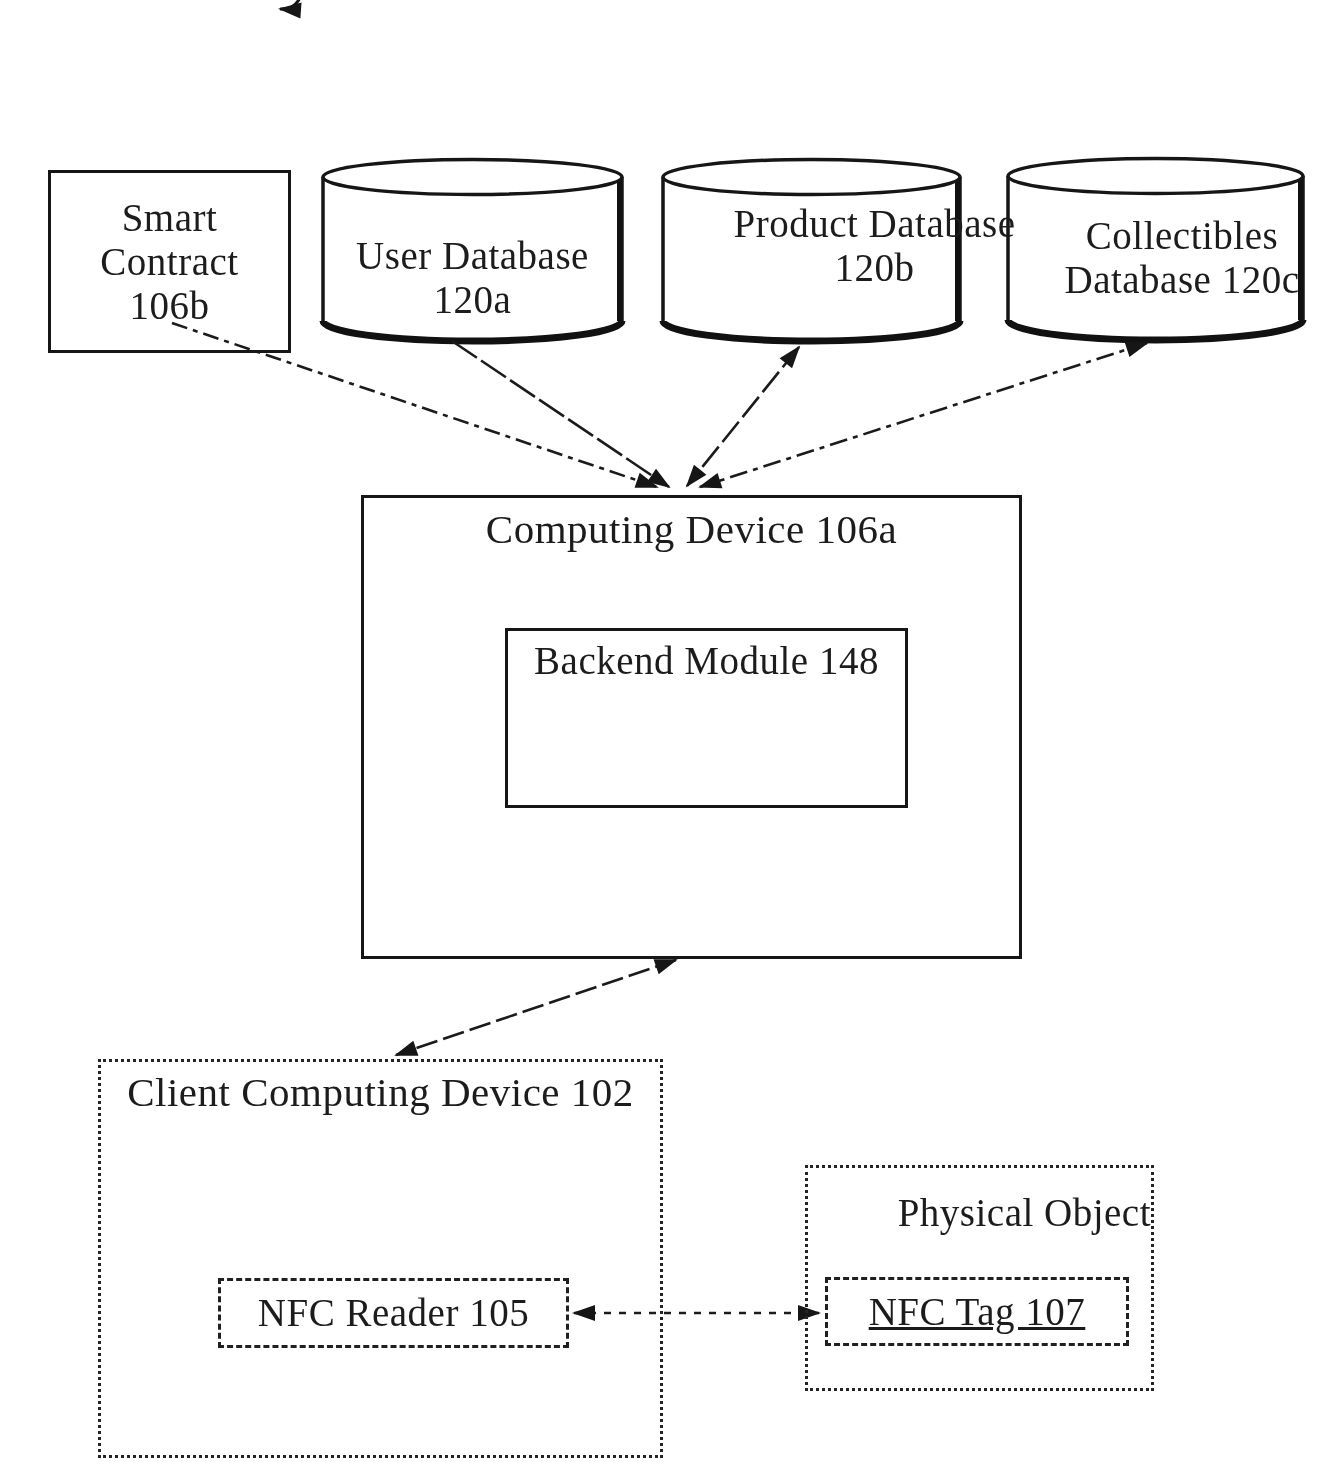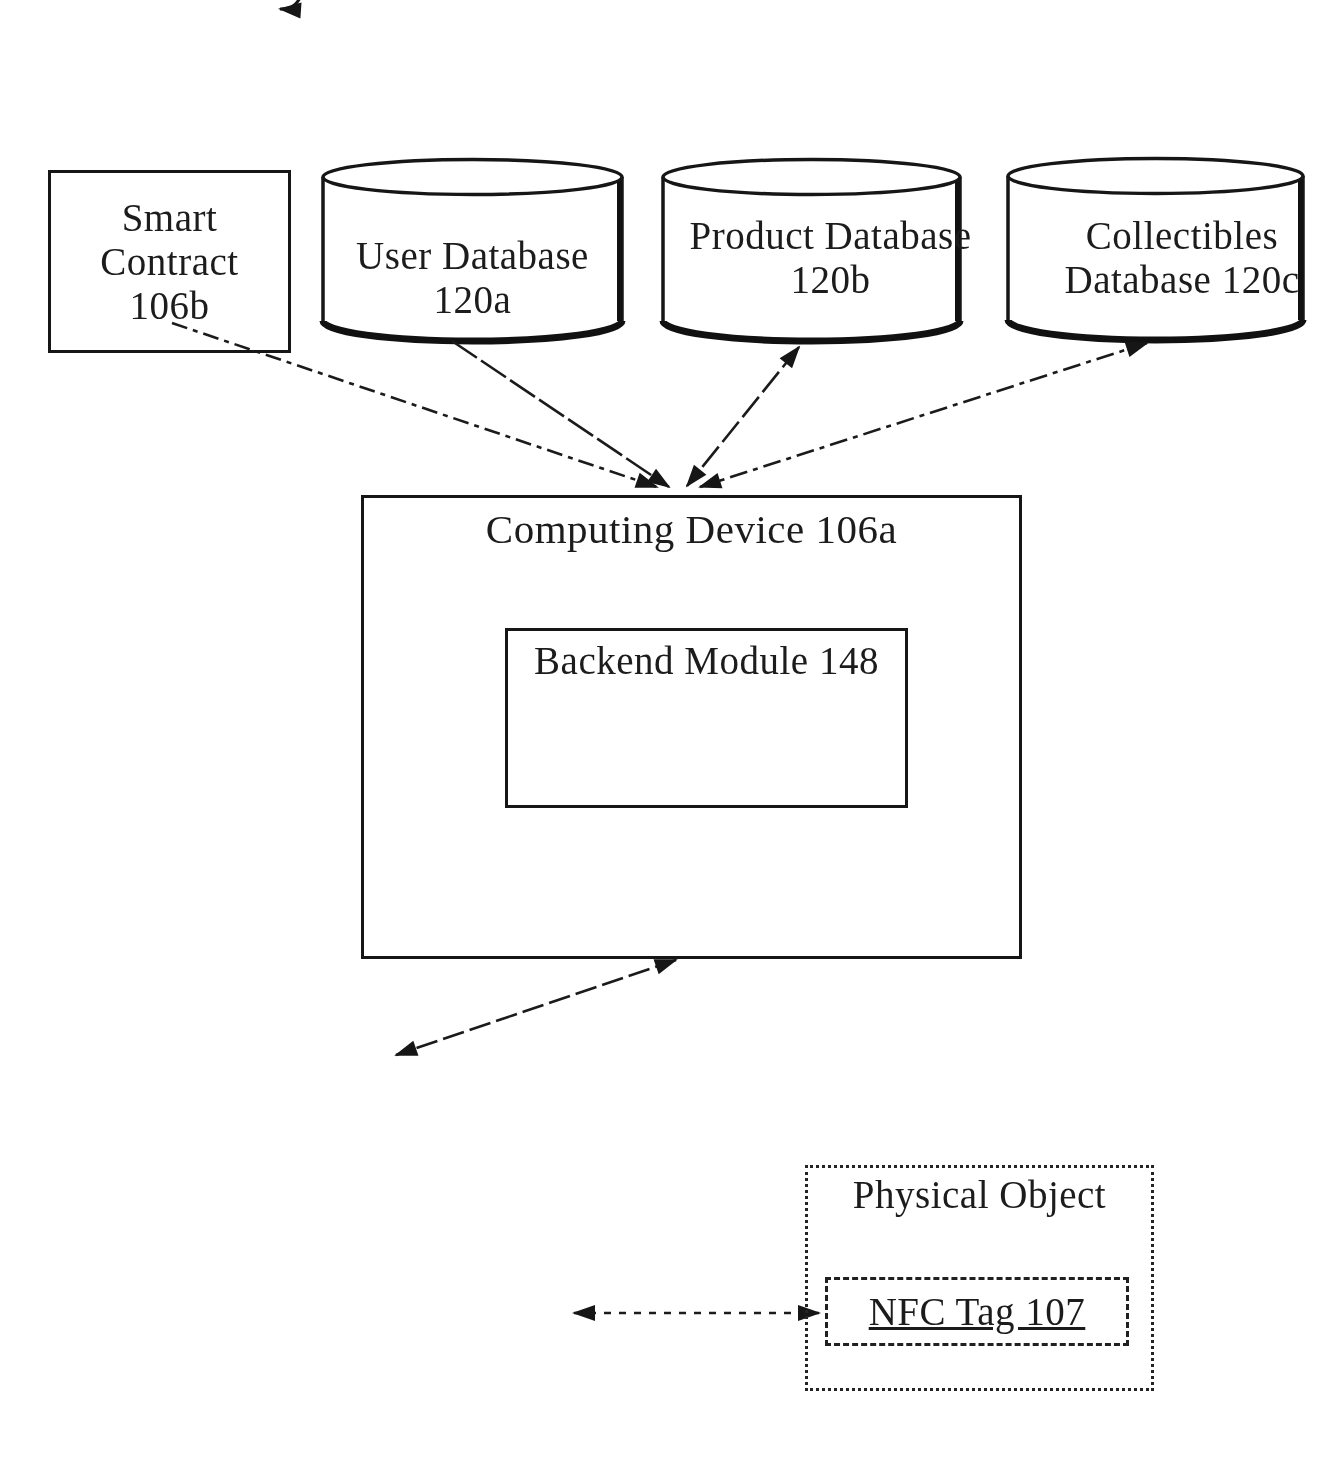--- a/index.html
+++ b/index.html
@@ -59,46 +59,54 @@
     <path d="M 172 323 L 657 487" fill="none" stroke="#1b1b1b" stroke-width="2.6" stroke-dasharray="16 6 5 6" marker-end="url(#ah)"></path>
     <path d="M 452 341 L 669 487" fill="none" stroke="#1b1b1b" stroke-width="2.6" stroke-dasharray="30 5" marker-end="url(#ah)"></path>
     <path d="M 799 347 L 687 486" fill="none" stroke="#1b1b1b" stroke-width="2.6" stroke-dasharray="26 6" marker-start="url(#ah)" marker-end="url(#ah)"></path>
     <path d="M 1147 343 L 700 487" fill="none" stroke="#1b1b1b" stroke-width="2.6" stroke-dasharray="18 6 5 6" marker-start="url(#ah)" marker-end="url(#ah)"></path>
     <path d="M 676 960 L 396 1055" fill="none" stroke="#1b1b1b" stroke-width="2.6" stroke-dasharray="22 6" marker-start="url(#ah)" marker-end="url(#ah)"></path>
     <path d="M 574 1313 L 819 1313" fill="none" stroke="#1b1b1b" stroke-width="2.6" stroke-dasharray="7 8" marker-start="url(#ah)" marker-end="url(#ah)"></path>
   </svg>
 
   <div class="cyl-label label" style="left:323px;top:214px;width:299px;margin-top:20px;">User Database
 120a</div>
-  <div class="cyl-label label" style="left:663px;top:214px;width:335px;">Product Database
+  <div class="cyl-label label" style="left:663px;top:202px;width:335px;padding-left:44px;">Product Database
 120b</div>
   <div class="cyl-label label" style="left:1008px;top:214px;width:348px;">Collectibles
 Database 120c</div>
 
   <div class="box solid" style="left:48px;top:170px;width:243px;height:183px;">
     <div class="vcenter">
       <div class="label">Smart
 Contract
 106b</div>
     </div>
   </div>
 
   <div class="box solid" style="left:361px;top:495px;width:661px;height:464px;">
     <div class="title label big" style="top:9px;">Computing Device 106a</div>
   </div>
 
   <div class="box solid" style="left:505px;top:628px;width:403px;height:180px;">
     <div class="title label" style="top:8px;">Backend Module 148</div>
   </div>
 
+  <div class="box dotted" style="left:98px;top:1059px;width:565px;height:399px;">
+    <div class="title label big" style="top:8px;">Client Computing Device 102</div>
+  </div>
 
 
+  <div class="box dashed" style="left:218px;top:1278px;width:351px;height:70px;">
+    <div class="vcenter">
+      <div class="label">NFC Reader 105</div>
+    </div>
+  </div>
 
   <div class="box dotted" style="left:805px;top:1165px;width:349px;height:226px;">
-    <div class="title label" style="top:5px;">Physical Object</div>
+    <div class="title label" style="top:23px;text-align:right;">Physical Object</div>
   </div>
 
   <div class="box dashed" style="left:825px;top:1277px;width:304px;height:69px;text-decoration:underline;">
     <div class="vcenter">
       <div class="label">NFC Tag 107</div>
     </div>
   </div>
 
 </div>
 

